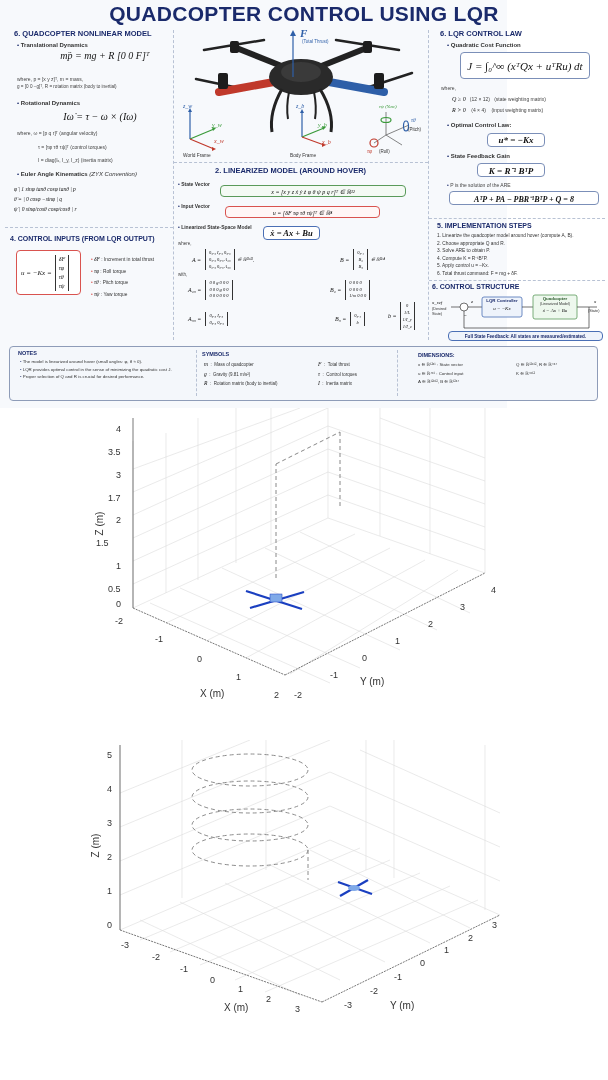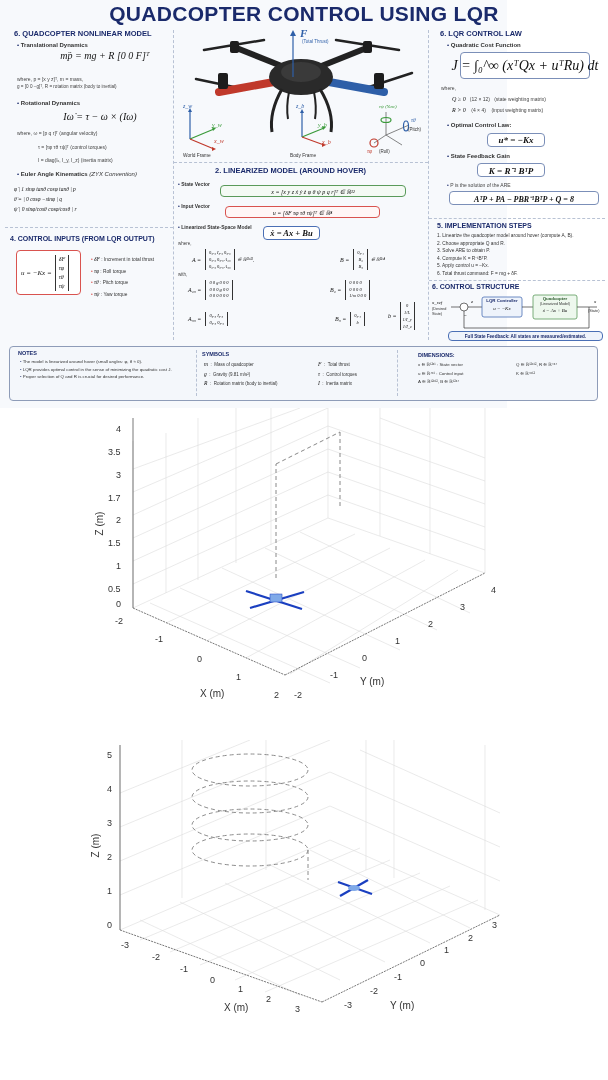--- a/index.html
+++ b/index.html
@@ -225,21 +225,21 @@
         <div>0</div>
           <div>1/Iₓ</div>
           <div>1/I_y</div>
           <div>1/I_z</div>
       </div>
     </div>
 
     <div class="abs sec-h" style="left:440px;top:29px">6.  LQR CONTROL LAW</div>
     <div class="abs bullet" style="left:447px;top:42px">Quadratic Cost Function</div>
     <div class="box" style="left:460px;top:52px;width:130px;height:27px">
-      <span class="eq" style="font-size:14px">J = ∫₀^∞ (xᵀQx + uᵀRu) dt</span>
+      <span class="eq" style="font-size:11px">J = ∫₀^∞ (xᵀQx + uᵀRu) dt</span>
     </div>
     <div class="abs small" style="left:441px;top:85px">where,</div>
     <div class="abs small" style="left:452px;top:96px">
       <span class="eq" style="font-size:6px">Q ≥ 0</span>&nbsp;&nbsp;
       <span>(12 × 12)</span>&nbsp;&nbsp;
       <span>(state weighting matrix)</span>
     </div>
     <div class="abs small" style="left:452px;top:107px">
       <span class="eq" style="font-size:6px">R &gt; 0</span>&nbsp;&nbsp;&nbsp;
       <span>(4 × 4)</span>&nbsp;&nbsp;&nbsp;
@@ -389,21 +389,21 @@
         <line x1="250" y1="200" x2="304" y2="184"></line>
       </g>
       <rect x="270" y="186" width="12" height="8" fill="#7fa9e8" stroke="#1a3fc0" stroke-width="0.5"></rect>
     </svg>
 
     <div class="tick" style="left:116px;top:16px">4</div>
     <div class="tick" style="left:108px;top:39px">3.5</div>
     <div class="tick" style="left:116px;top:62px">3</div>
     <div class="tick" style="left:108px;top:85px">1.7</div>
     <div class="tick" style="left:116px;top:107px">2</div>
-    <div class="tick" style="left:108px;top:130px">1.5</div>
+    <div class="tick" style="left:96px;top:130px">1.5</div>
     <div class="tick" style="left:116px;top:153px">1</div>
     <div class="tick" style="left:108px;top:176px">0.5</div>
     <div class="tick" style="left:116px;top:191px">0</div>
     <div class="axlabel" style="left:88px;top:110px;transform:rotate(-90deg)">Z (m)</div>
 
     <div class="tick" style="left:115px;top:208px">-2</div>
     <div class="tick" style="left:155px;top:226px">-1</div>
     <div class="tick" style="left:197px;top:246px">0</div>
     <div class="tick" style="left:236px;top:264px">1</div>
     <div class="tick" style="left:274px;top:282px">2</div>

